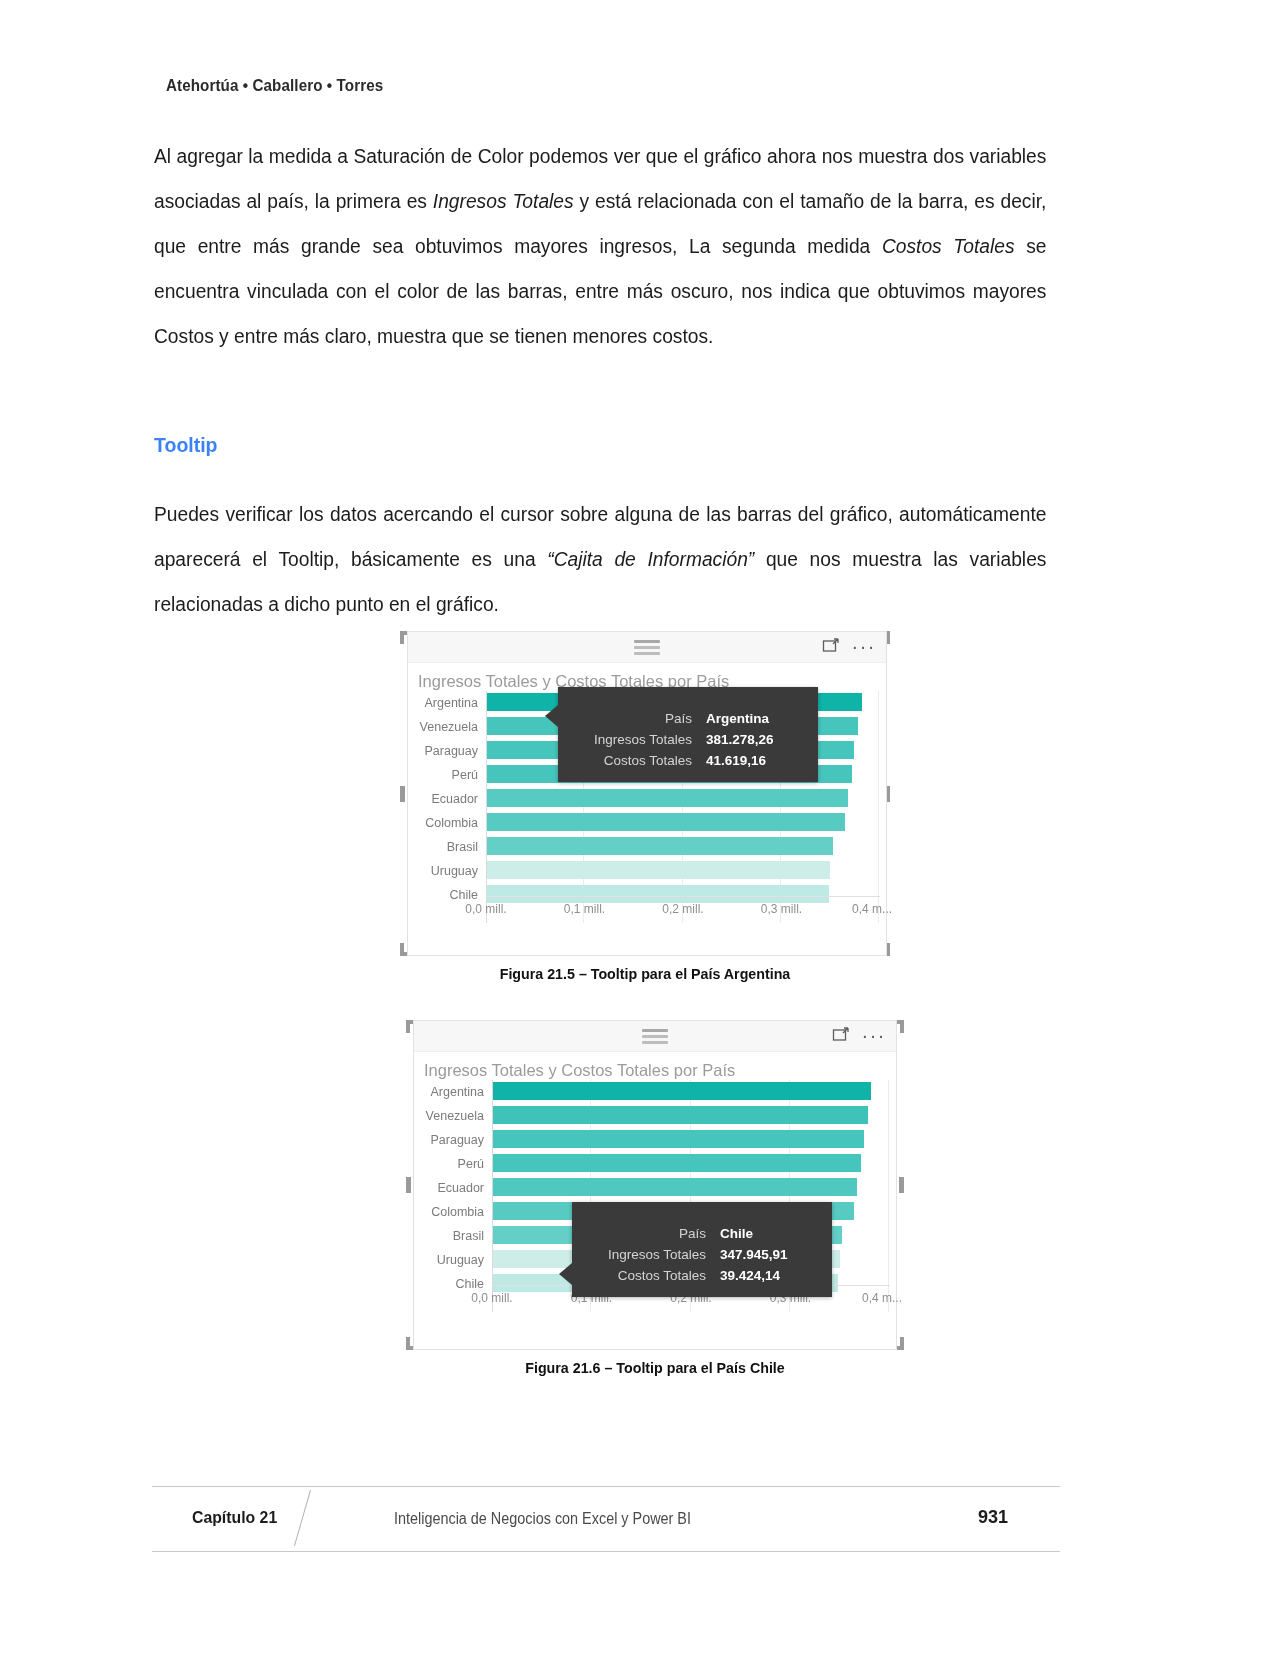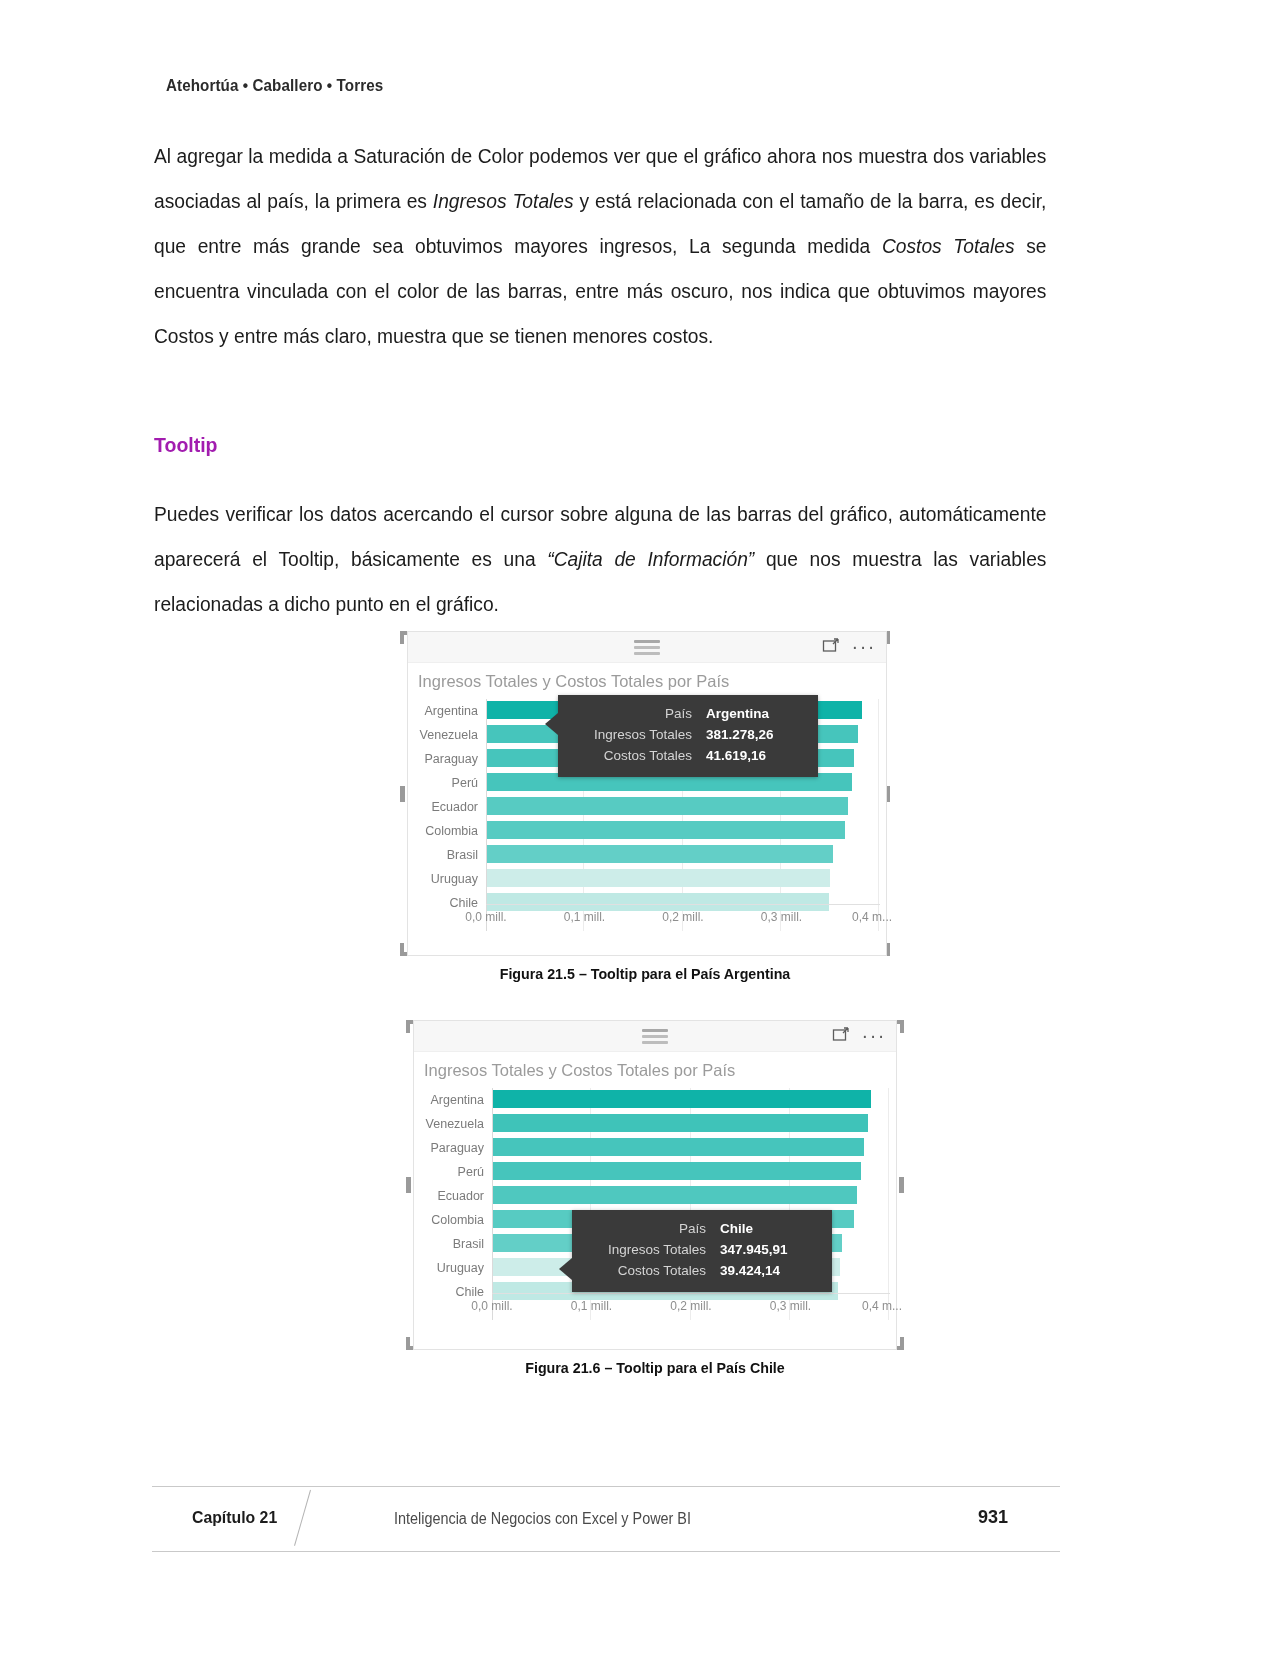--- a/index.html
+++ b/index.html
@@ -53,21 +53,21 @@
     font-family: "Liberation Sans", sans-serif;
     transform: scaleX(.985);
     transform-origin: left top;
   }
   p.body .it { font-style: italic; }
 
   h2.section {
     font-size: 19.5px;
     font-weight: bold;
     margin: 0;
-    color: #a21caf;
+    color: #3b82f6;
     font-family: "Liberation Sans", sans-serif;
     text-align: center;
   }
   .sec-wrap { position: absolute; left: 154px; top: 434px; }
   .para2 { position: absolute; left: 154px; top: 492px; width: 906px; }
 
   
   .figure {
     position: absolute;
   }
@@ -147,21 +147,20 @@
     font-size: 16.5px;
     color: #9b9b9b;
     padding: 9px 0 0 10px;
     font-family: "Liberation Sans", sans-serif;
     font-weight: 400;
   }
 
   
   .plot {
     position: relative;
-    margin-top: 8px;
     height: 232px;
   }
   .cat-col {
     position: absolute;
     left: 0; top: 0;
     width: 76px;
     height: 100%;
   }
   .cat-label {
     position: absolute;
@@ -208,21 +207,21 @@
     transform: translateX(-50%);
     white-space: nowrap;
     font-family: "Liberation Sans", sans-serif;
   }
 
   
   .tooltip {
     position: absolute;
     background: #3a3a3a;
     color: #ffffff;
-    padding: 11px 14px 14px 16px;
+    padding: 24px 14px 14px 16px;
     box-shadow: 0 1px 4px rgba(0,0,0,.3);
     font-family: "Liberation Sans", sans-serif;
     z-index: 5;
   }
   .tooltip .tt-row {
     display: flex;
     align-items: baseline;
     justify-content: flex-start;
     margin-bottom: 6px;
     white-space: nowrap;

